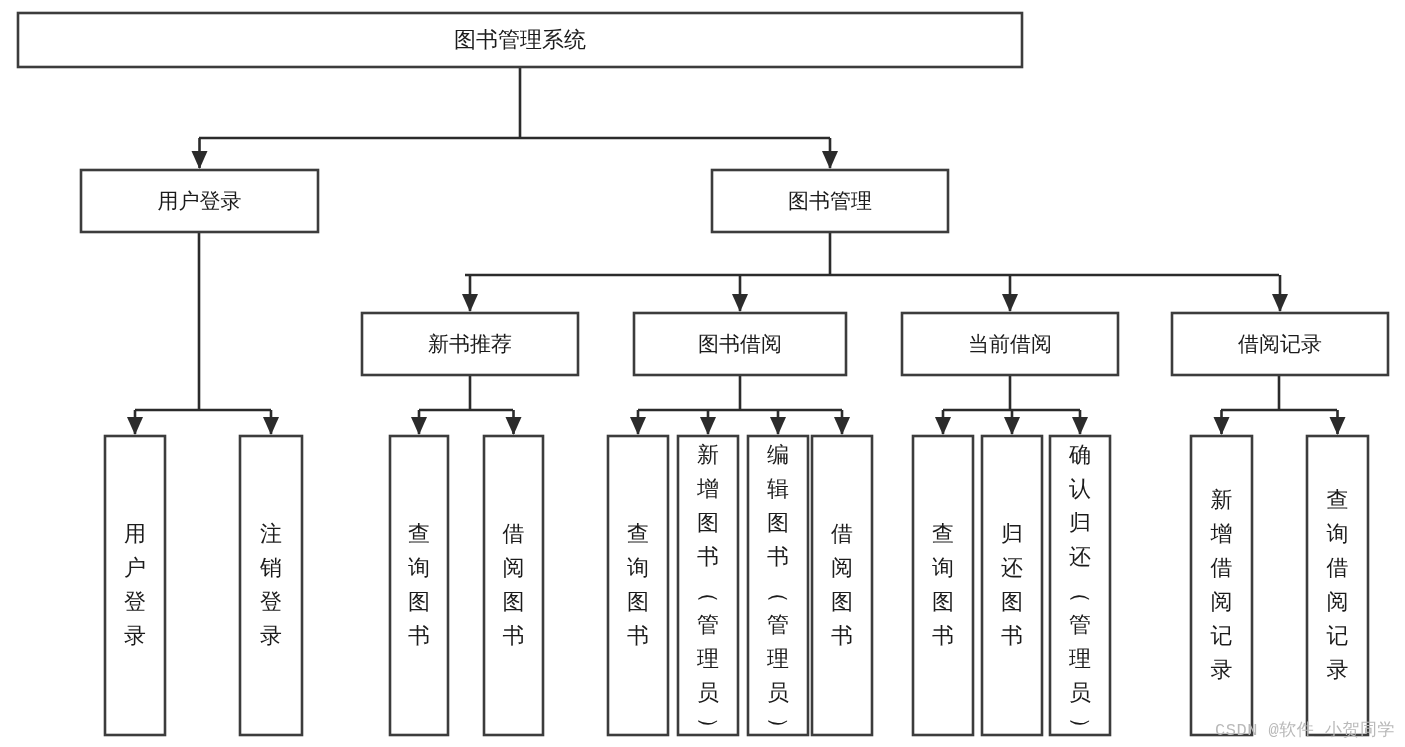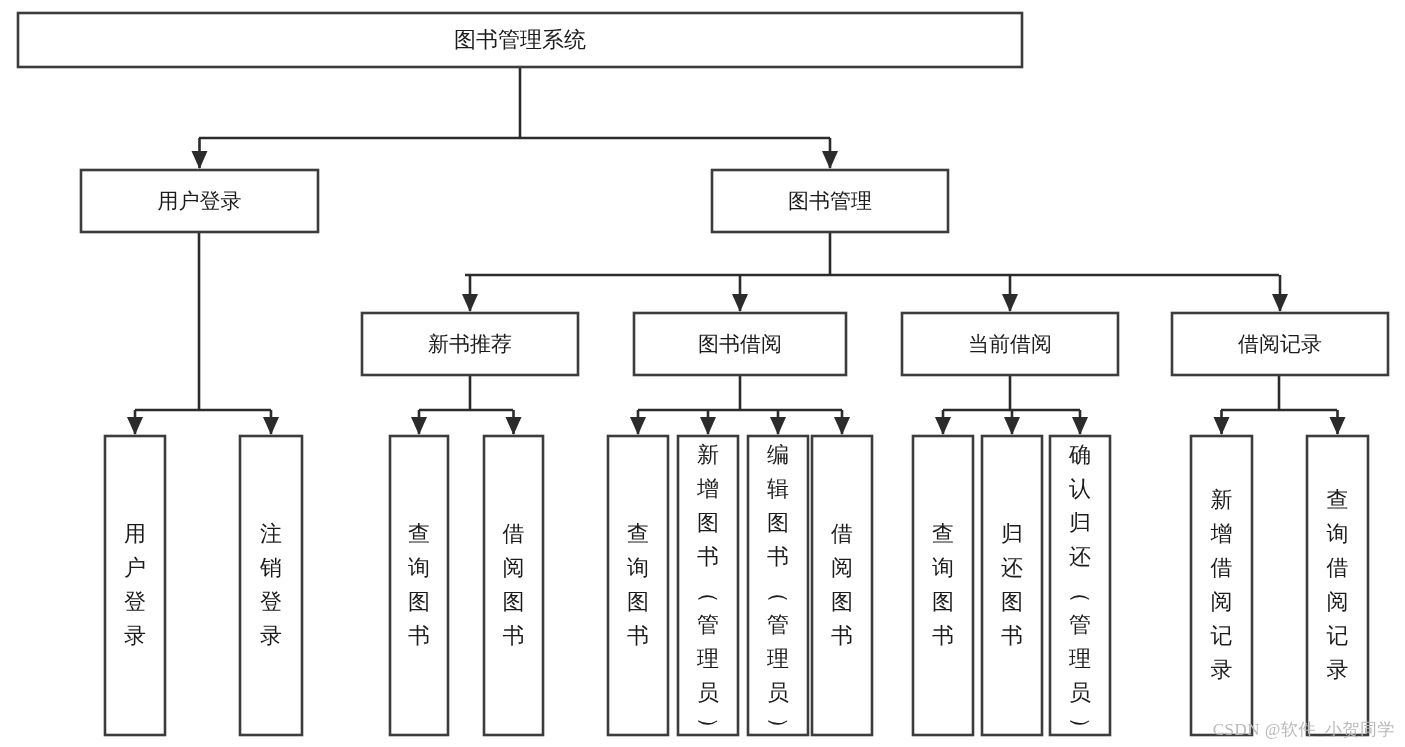--- a/index.html
+++ b/index.html
@@ -57,21 +57,21 @@
     font-size: 22px;
     text-anchor: middle;
     dominant-baseline: middle;
   }
   .watermark {
     position: absolute;
     right: 10px;
     bottom: 6px;
     color: #b9b9b9;
     font-size: 17px;
-    font-family: Liberation Serif, serif;
+    font-family: Liberation Mono, monospace;
     letter-spacing: 0.5px;
     white-space: nowrap;
     pointer-events: none;
   }
 </style>
 </head>
 <body>
 
 <div id="diagram-root">
   <svg id="flowchart" viewBox="0 0 1405 747" xmlns="http://www.w3.org/2000/svg">

